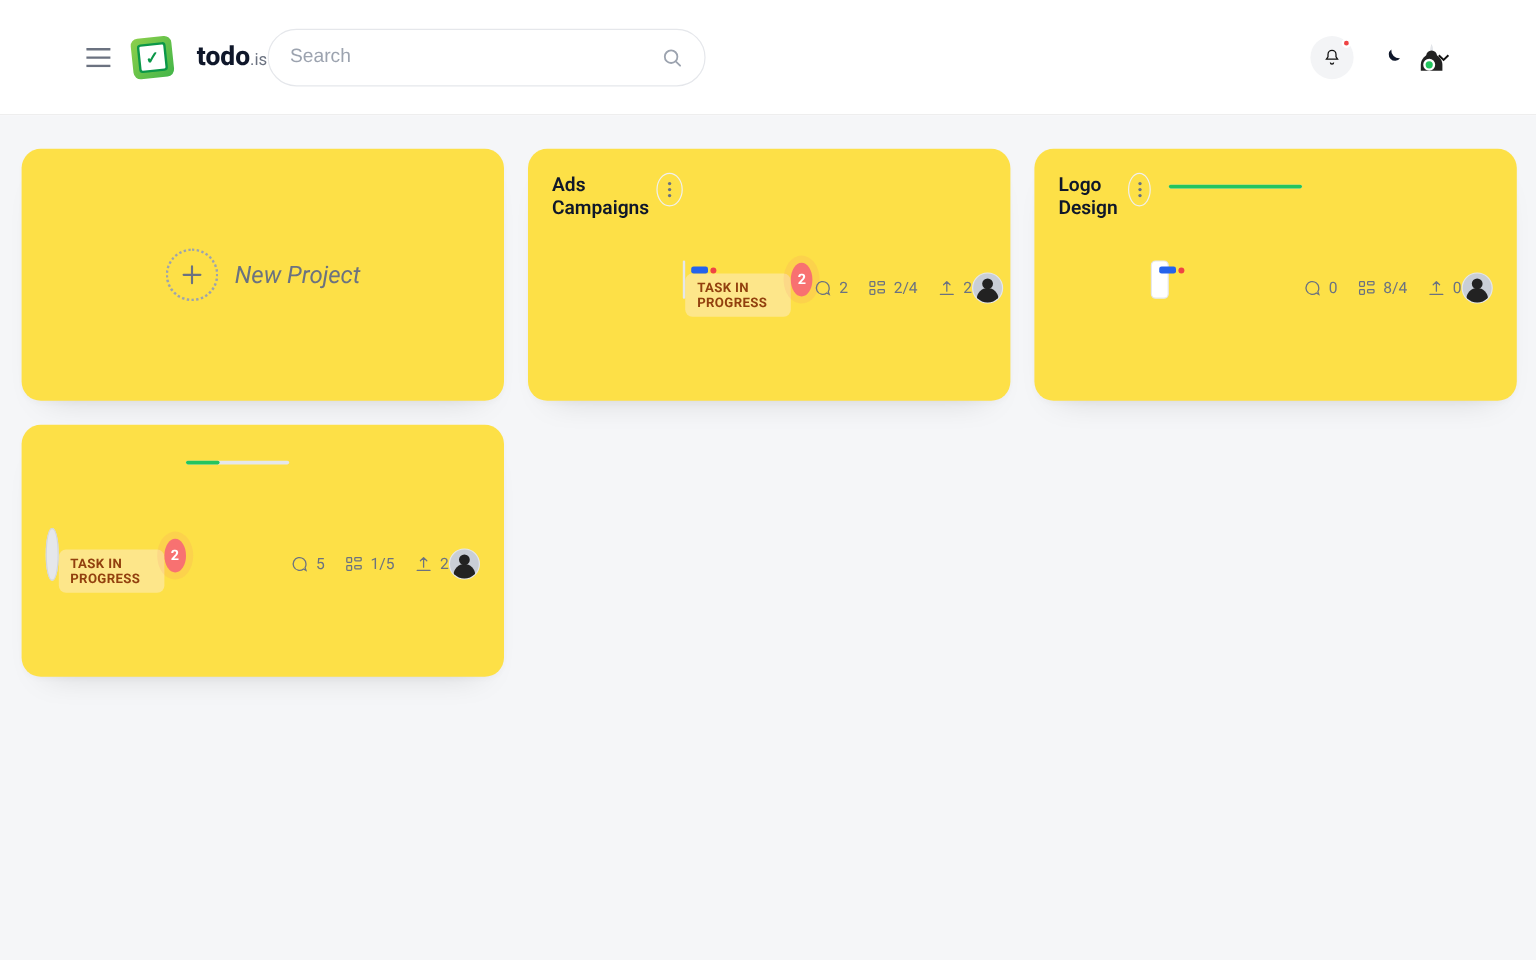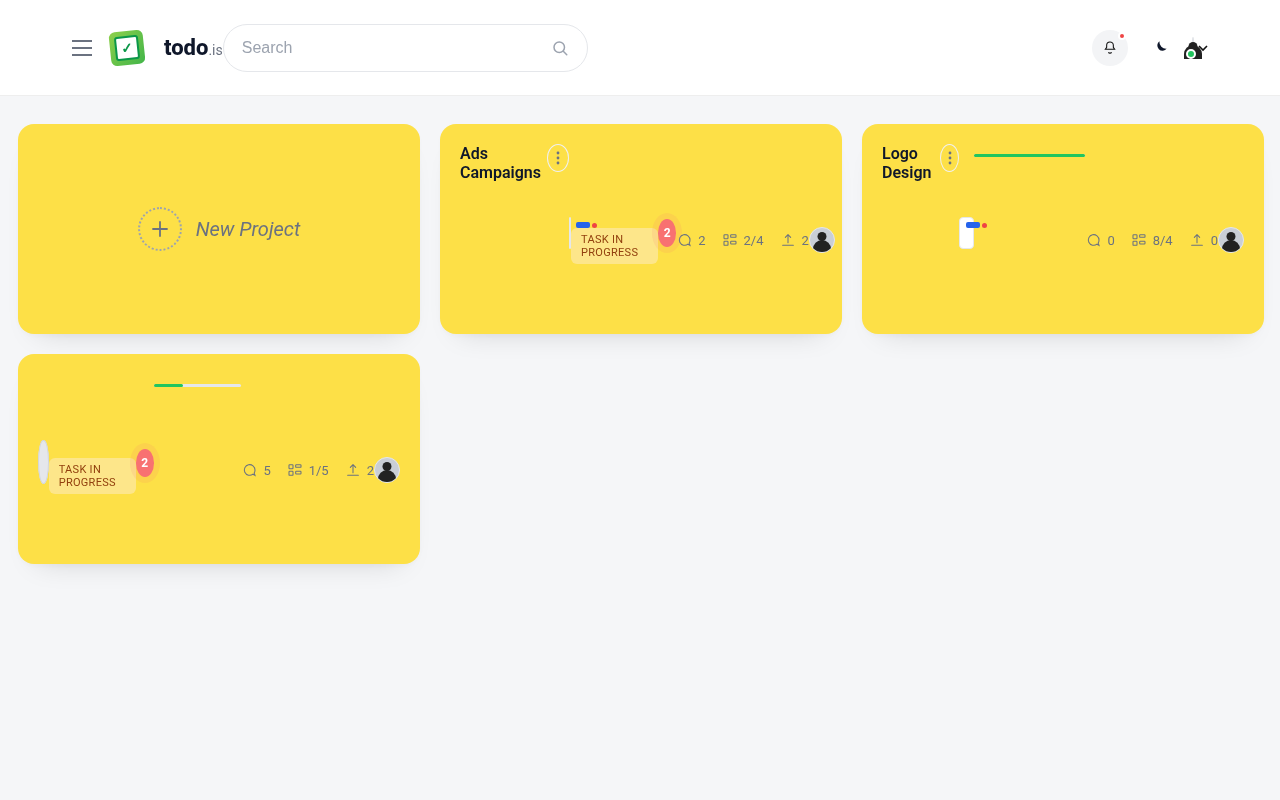--- a/index.html
+++ b/index.html
@@ -117,21 +117,21 @@
   .thumb-round{
     width:44px;height:44px;border-radius:50%;background:#e5e7eb;
     align-self:center;margin:10px auto 4px; box-shadow: inset 0 0 0 1px #d1d5db;
     position:relative;overflow:hidden;
   }
   .thumb-round::after{content:"";position:absolute;inset:8px 6px 12px 6px;background:#fff;border-radius:3px;}
   .status-row{
     display:flex;align-items:center;justify-content:space-between;margin-top:8px;
   }
   .badge{
-    font-size:11px;font-weight:400;letter-spacing:.3px;
+    font-size:11px;font-weight:700;letter-spacing:.3px;
     padding:5px 10px;border-radius:6px;margin-top:26px;
   }
   .badge.inprogress{ background:#fde68a; color:#92400e;}
   .badge.completed{ background:#bbf7d0; color:#047857;}
   .count-pill{
     width:28px;height:28px;border-radius:50%;
     background:#f87171;color:#fff;font-size:12px;font-weight:700;
     display:flex;align-items:center;justify-content:center;
     box-shadow: 0 0 0 6px rgba(248,113,113,0.12);
   }

